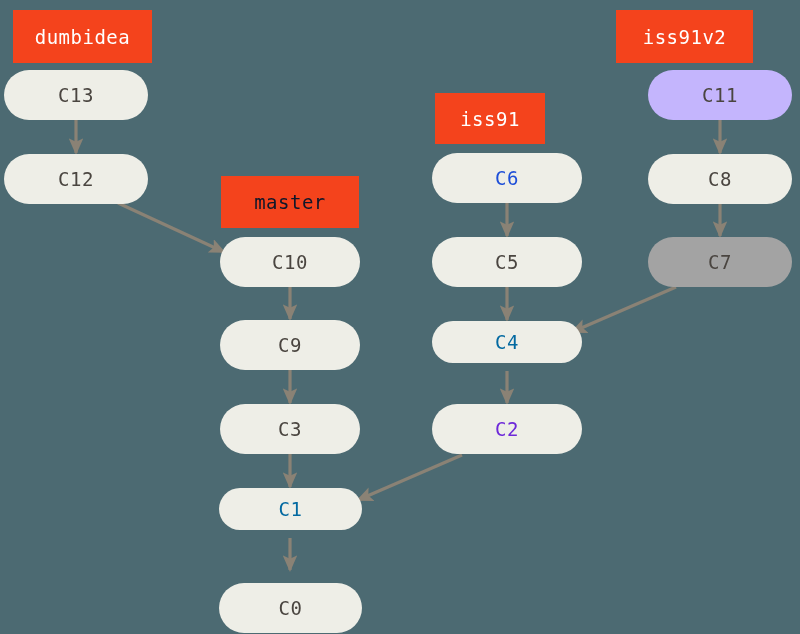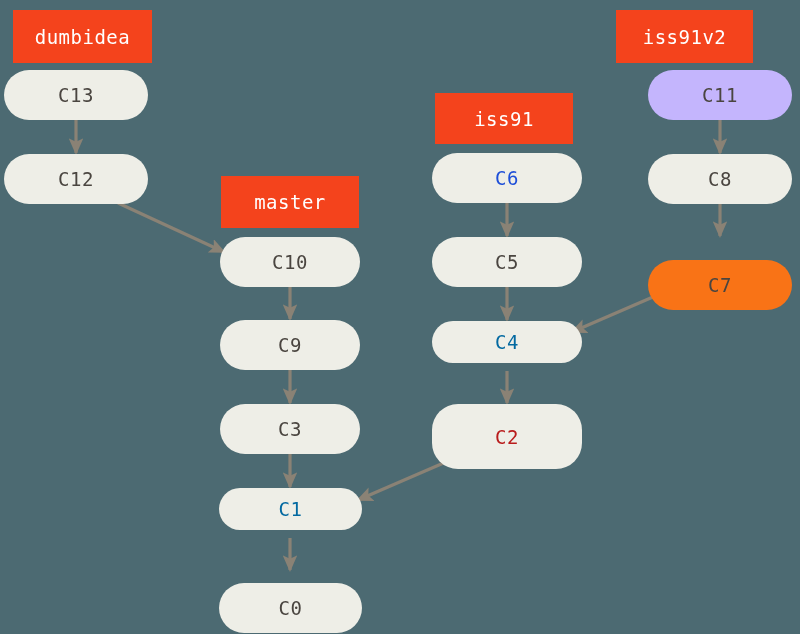--- a/index.html
+++ b/index.html
@@ -81,25 +81,25 @@
       <div class="commit-node" style="left: 4px; top: 70px; width: 144px; height: 50px; background: rgb(238, 238, 231); color: rgb(74, 69, 64);">C13</div>
       <div class="commit-node" style="left: 4px; top: 154px; width: 144px; height: 50px; background: rgb(238, 238, 231); color: rgb(74, 69, 64);">C12</div>
       <div class="commit-node" style="left: 220px; top: 237px; width: 140px; height: 50px; background: rgb(238, 238, 231); color: rgb(74, 69, 64);">C10</div>
       <div class="commit-node" style="left: 220px; top: 320px; width: 140px; height: 50px; background: rgb(238, 238, 231); color: rgb(74, 69, 64);">C9</div>
       <div class="commit-node" style="left: 220px; top: 404px; width: 140px; height: 50px; background: rgb(238, 238, 231); color: rgb(74, 69, 64);">C3</div>
       <div class="commit-node" style="left: 219px; top: 488px; width: 143px; height: 42px; background: rgb(238, 238, 231); color: #0369a1;">C1</div>
       <div class="commit-node" style="left: 219px; top: 571px; width: 143px; height: 50px; background: rgb(238, 238, 231); color: rgb(74, 69, 64); margin-top: 12px;">C0</div>
       <div class="commit-node" style="left: 432px; top: 153px; width: 150px; height: 50px; background: rgb(238, 238, 231); color: #1d4ed8;">C6</div>
       <div class="commit-node" style="left: 432px; top: 237px; width: 150px; height: 50px; background: rgb(238, 238, 231); color: rgb(74, 69, 64);">C5</div>
       <div class="commit-node" style="left: 432px; top: 321px; width: 150px; height: 42px; background: rgb(238, 238, 231); color: #0369a1;">C4</div>
-      <div class="commit-node" style="left: 432px; top: 404px; width: 150px; height: 65px; background: rgb(238, 238, 231); color: #b91c1c; text-align: center;">C2</div>
+      <div class="commit-node" style="left: 432px; top: 404px; width: 150px; height: 50px; background: rgb(238, 238, 231); color: #6d28d9; text-align: center;">C2</div>
       <div class="commit-node" style="left: 648px; top: 70px; width: 144px; height: 50px; background: #c4b5fd; color: rgb(74, 69, 64);">C11</div>
       <div class="commit-node" style="left: 648px; top: 154px; width: 144px; height: 50px; background: rgb(238, 238, 231); color: rgb(74, 69, 64);">C8</div>
-      <div class="commit-node" style="left: 648px; top: 237px; width: 144px; height: 50px; background: #f97316; color: rgb(74, 69, 64); margin-top: 23px;">C7</div>
+      <div class="commit-node" style="left: 648px; top: 237px; width: 144px; height: 50px; background: #a3a3a3; color: rgb(74, 69, 64);">C7</div>
     </div>
   <div id="branch-layer">
       <div class="branch-label" style="left: 5px; top: 10px; width: 139px; height: 53px; background: rgb(244, 67, 28); color: rgb(255, 255, 255); margin-left: 8px;">dumbidea</div>
-      <div class="branch-label" style="left: 221px; top: 176px; width: 138px; height: 52px; background: rgb(244, 67, 28); color: #ffffff;">master</div>
-      <div class="branch-label" style="left: 435px; top: 93px; width: 138px; height: 51px; background: rgb(244, 67, 28); color: rgb(255, 255, 255);">iss91</div>
+      <div class="branch-label" style="left: 221px; top: 176px; width: 138px; height: 52px; background: rgb(244, 67, 28); color: #0f172a;">master</div>
+      <div class="branch-label" style="left: 435px; top: 93px; width: 110px; height: 51px; background: rgb(244, 67, 28); color: rgb(255, 255, 255);">iss91</div>
       <div class="branch-label" style="left: 616px; top: 10px; width: 137px; height: 53px; background: rgb(244, 67, 28); color: rgb(255, 255, 255);">iss91v2</div>
     </div>
 
 </div>
 
 </body></html>

